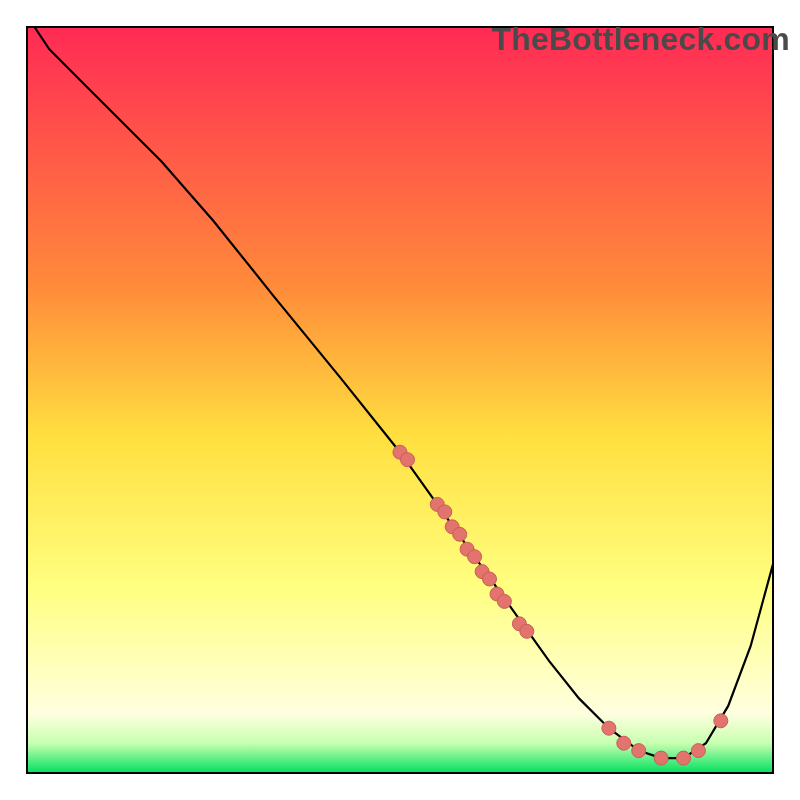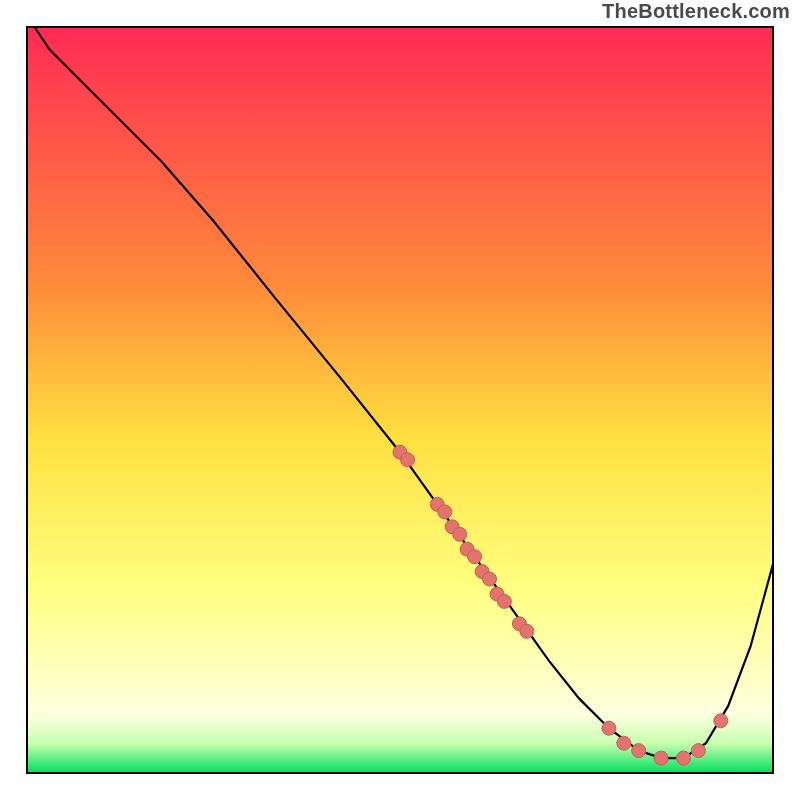--- a/index.html
+++ b/index.html
@@ -10,23 +10,23 @@
     background: #ffffff;
     font-family: Arial, Helvetica, sans-serif;
   }
   .container {
     position: relative;
     width: 800px;
     height: 800px;
   }
   .watermark {
     position: absolute;
-    top: 0;
+    top: 21px;
     right: 10px;
-    font-size: 20px;
+    font-size: 32px;
     font-weight: 600;
     color: #4a4a4a;
     letter-spacing: 0.2px;
     z-index: 10;
   }
   svg {
     display: block;
   }
 </style>
 </head>

